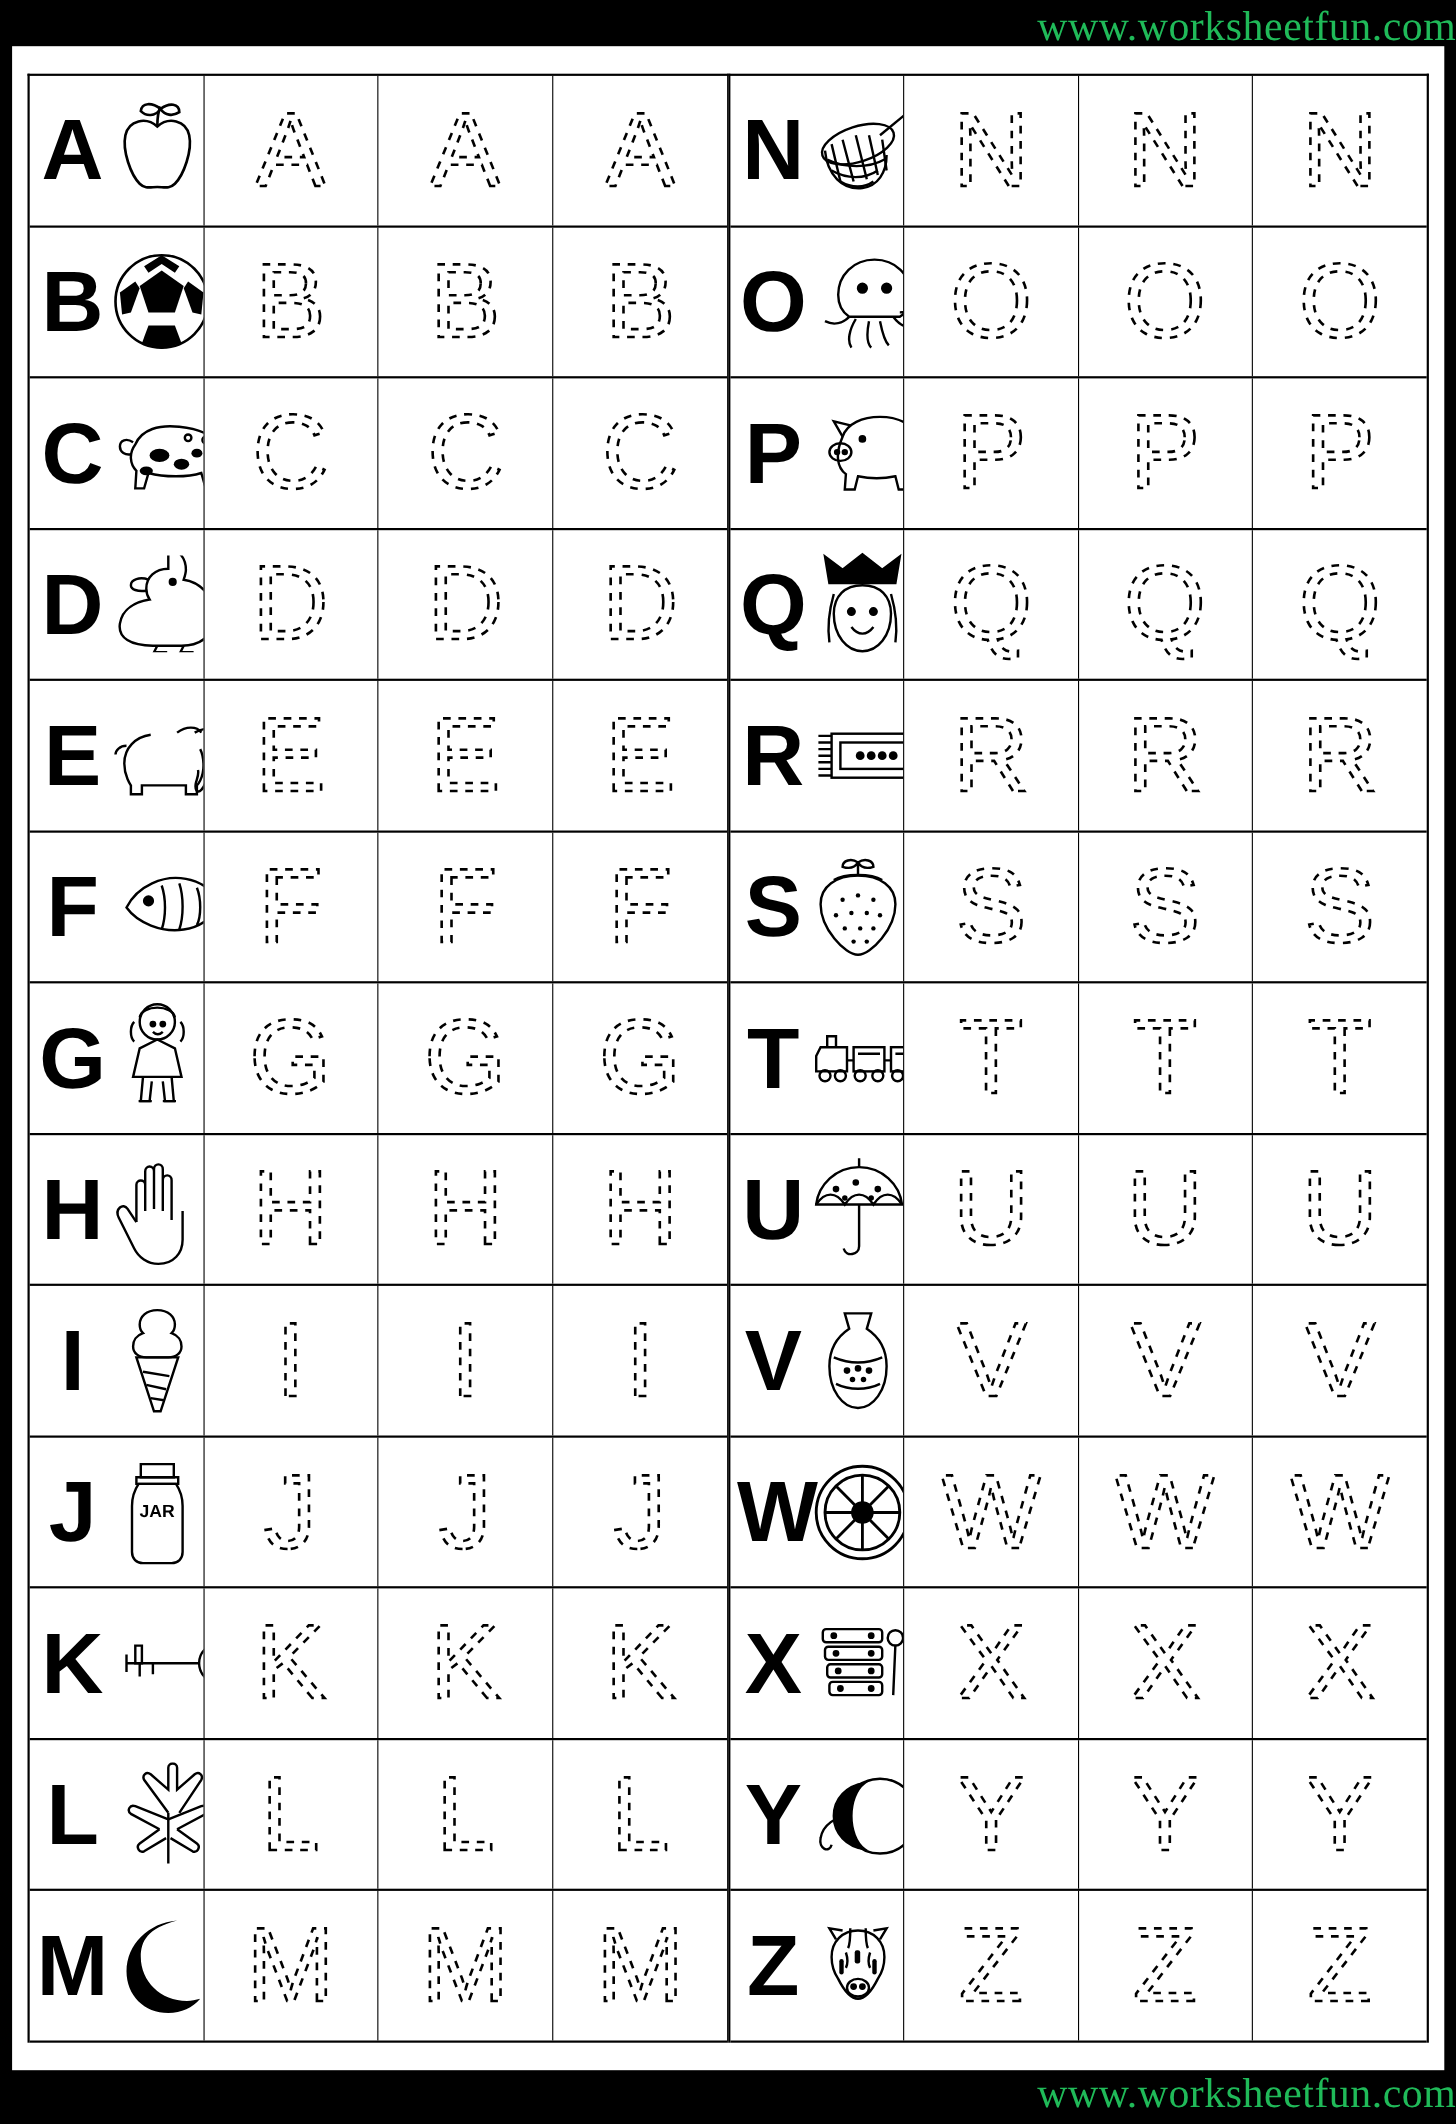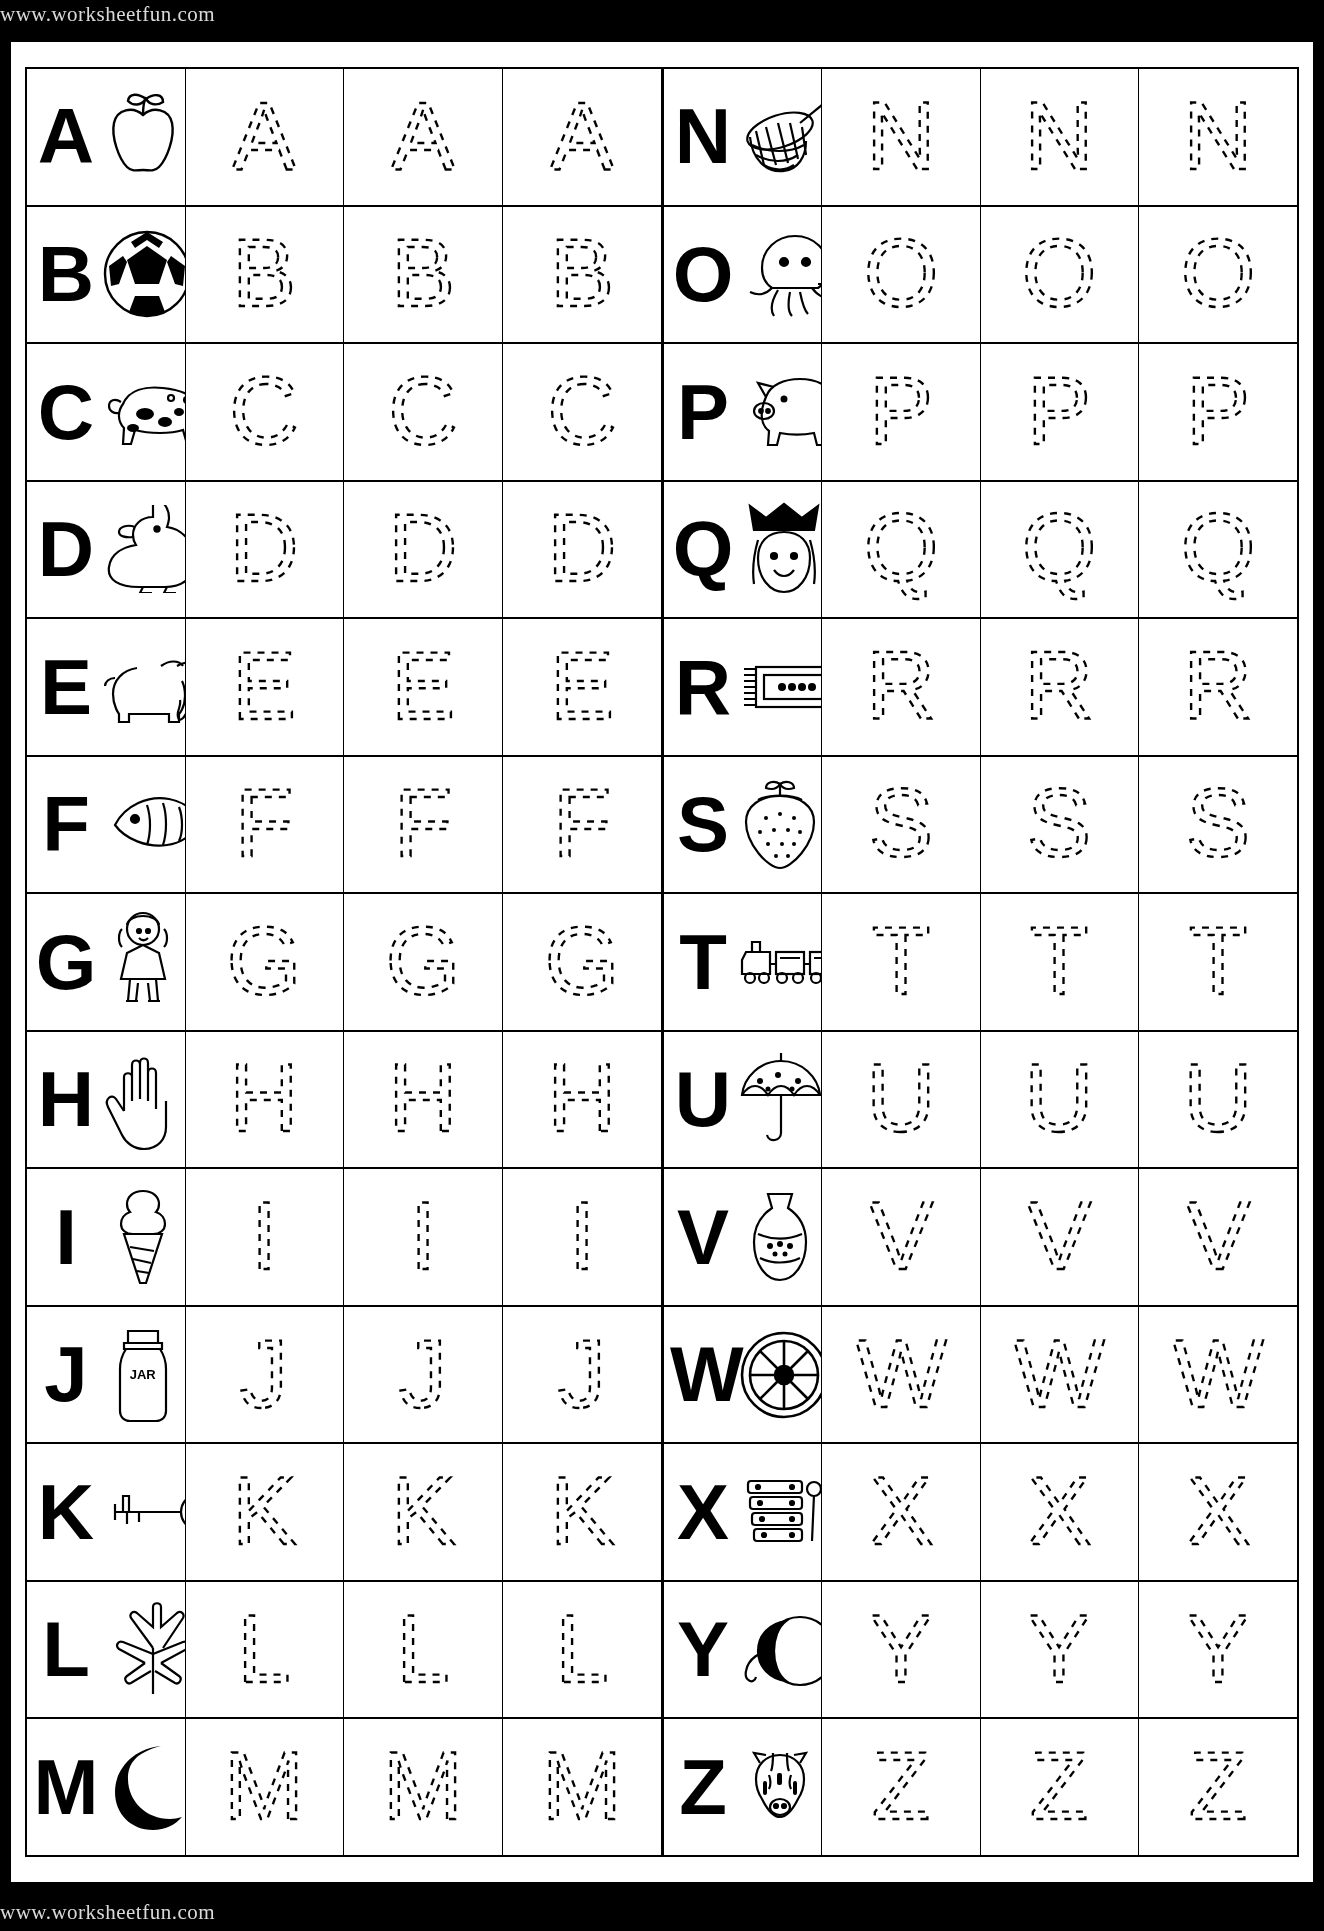--- a/index.html
+++ b/index.html
@@ -18,23 +18,23 @@
     position: relative;
     width: 1324px;
     height: 1931px;
     background: #000000;
   }
 
   .watermark {
     position: absolute;
     left: 0;
     width: 100%;
-    text-align: left;
-    color: #e5e5e5;
-    font-size: 21px;
+    text-align: right;
+    color: #22c55e;
+    font-size: 38px;
     font-family: "Liberation Serif", serif;
     letter-spacing: 0.5px;
     opacity: 0.95;
   }
   .watermark.top { top: 2px; }
   .watermark.bottom { bottom: 6px; }
 
   .sheet {
     position: absolute;
     left: 11px;
@@ -423,21 +423,21 @@
             <div class="cell letter-cell">
               <div class="big-letter">J</div>
               <div class="pic" style="position: relative;">
                 <svg width="74" height="100" viewBox="0 0 74 100">
                   <g fill="none" stroke="#000" stroke-width="2.2">
       <path d="M22 6h30v12H22z"></path>
                     <path d="M18 18h38v6H18z"></path>
       <path d="M20 24c-4 6-6 12-6 20v42c0 6 4 10 10 10h26c6 0 10-4 10-10V44c0-8-2-14-6-20z"></path>
                   </g>
                 </svg>
-                <div style="position: absolute; font-size: 13px; font-weight: bold; color: rgb(0, 0, 0);">JAR</div>
+                <div style="position: absolute; font-size: 16px; font-weight: bold; color: rgb(0, 0, 0);">JAR</div>
               </div>
             </div>
             <div class="cell">
               <svg class="trace-svg" width="120" height="120" viewBox="0 0 120 120">
     <text x="60" y="92" text-anchor="middle">J</text>
   </svg>
             </div>
             <div class="cell">
               <svg class="trace-svg" width="120" height="120" viewBox="0 0 120 120">
     <text x="60" y="92" text-anchor="middle">J</text>

